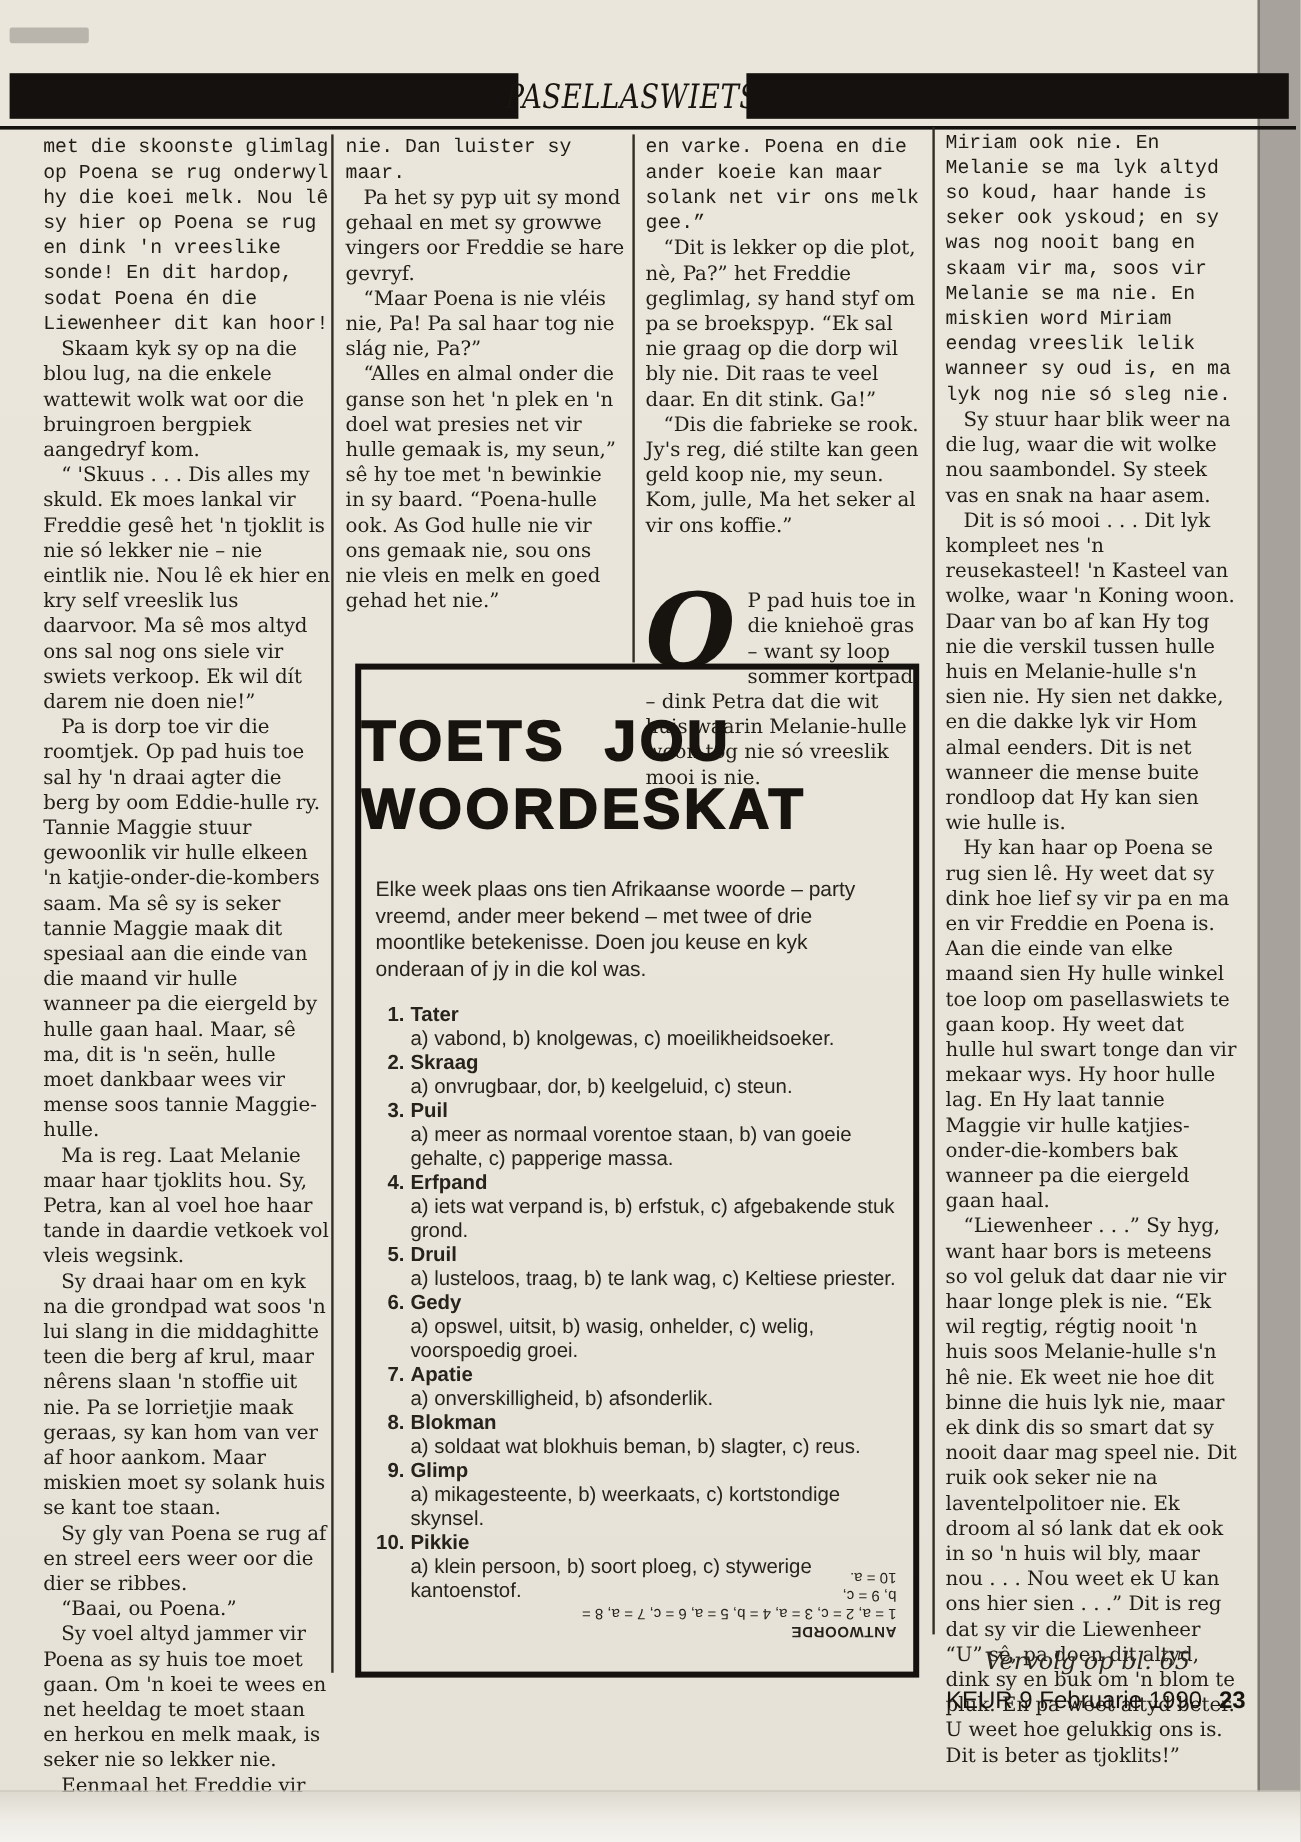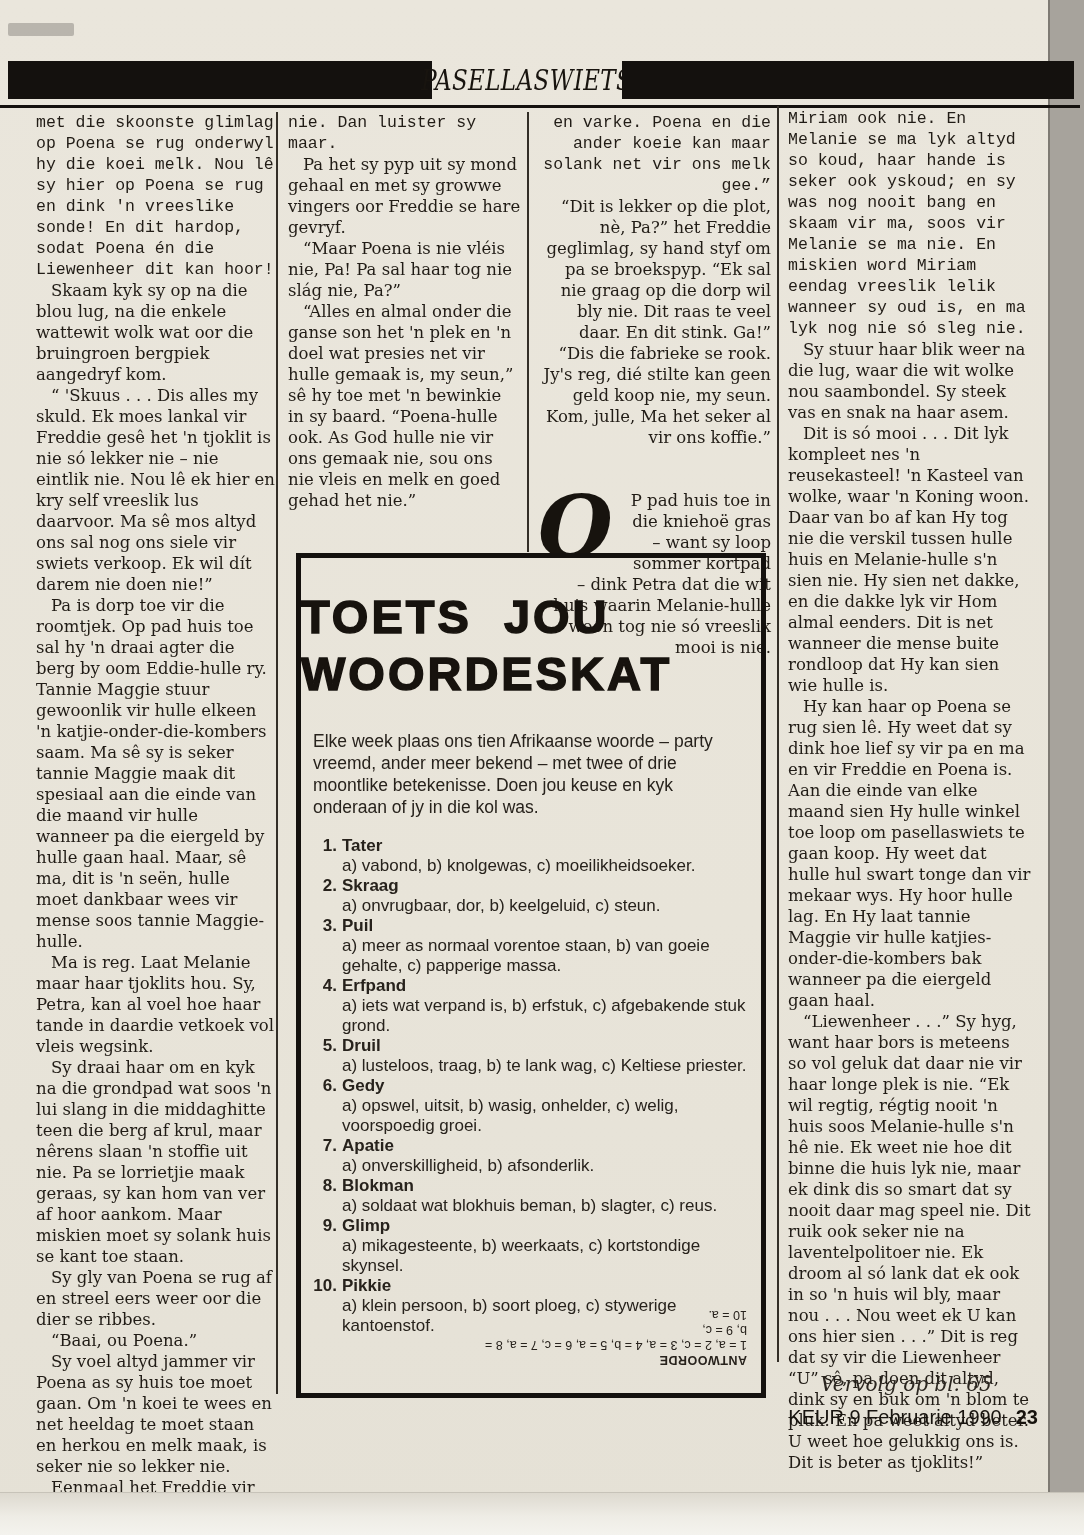--- a/index.html
+++ b/index.html
@@ -24,21 +24,21 @@
     display:flex;align-items:center;justify-content:center;}
   .htitle{font-style:italic;font-size:28px;letter-spacing:.5px;
     transform:scaleX(.82);white-space:nowrap;color:#18140f;}
   .hrule{position:absolute;left:0;top:105px;width:1080px;height:3px;background:#14110e;}
   
   .col{position:absolute;font-size:16.5px;line-height:21px;text-align:left;}
   .col p{margin:0;text-indent:15px;}
   .col p.noindent{text-indent:0;font-family:Liberation Mono, monospace;}
   #col1{left:36px;top:112px;width:239px;}
   #col2{left:288px;top:112px;width:233px;}
-  #col3{left:538px;top:112px;width:233px;text-align:right;}
+  #col3{left:538px;top:112px;width:233px;}
   #col4{left:788px;top:108px;width:244px;}
   .vrule{position:absolute;width:2px;background:#332e27;}
   .vrule.r1{left:276px;top:112px;height:1282px;}
   .vrule.r2{left:527px;top:112px;height:440px;}
   .vrule.r3{left:777px;top:106px;height:1256px;}
   
   .dc-para{text-indent:0 !important;}
   .dc-para.gap-o{margin-top:42px !important;}
   .dc-para.gap-p{margin-top:46px !important;}
   .dropcap{float:left;font-style:italic;font-weight:bold;

